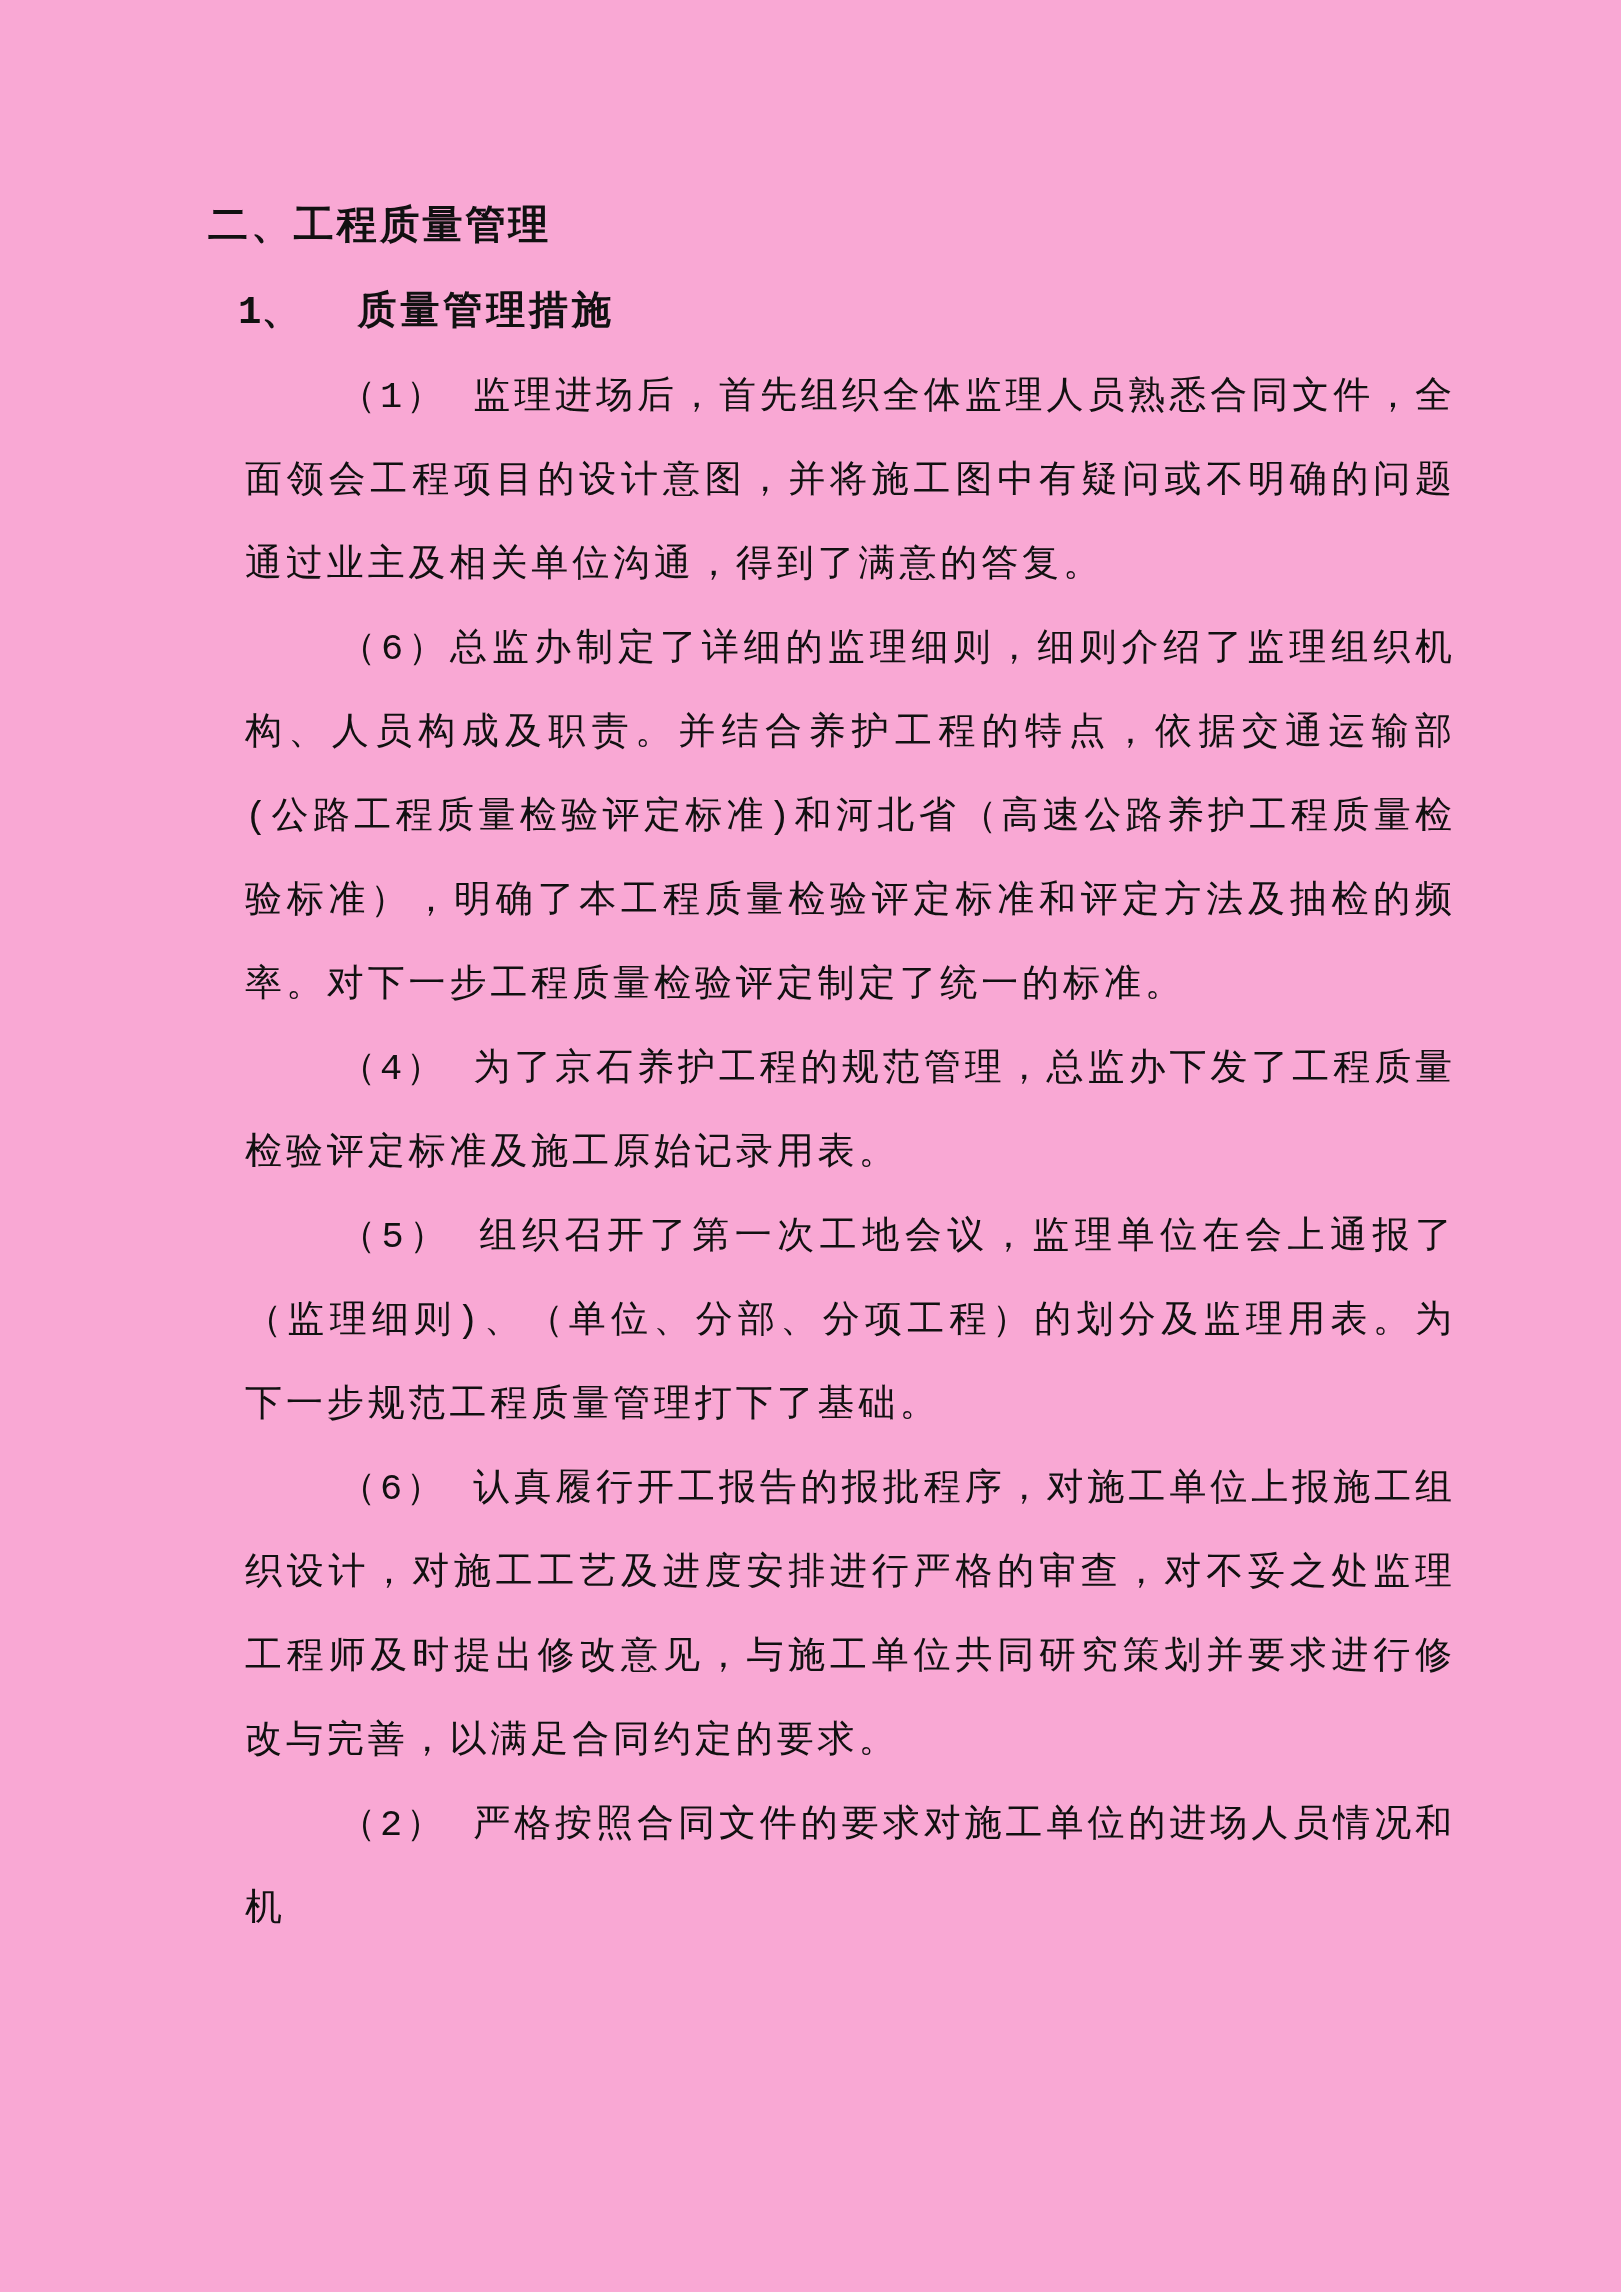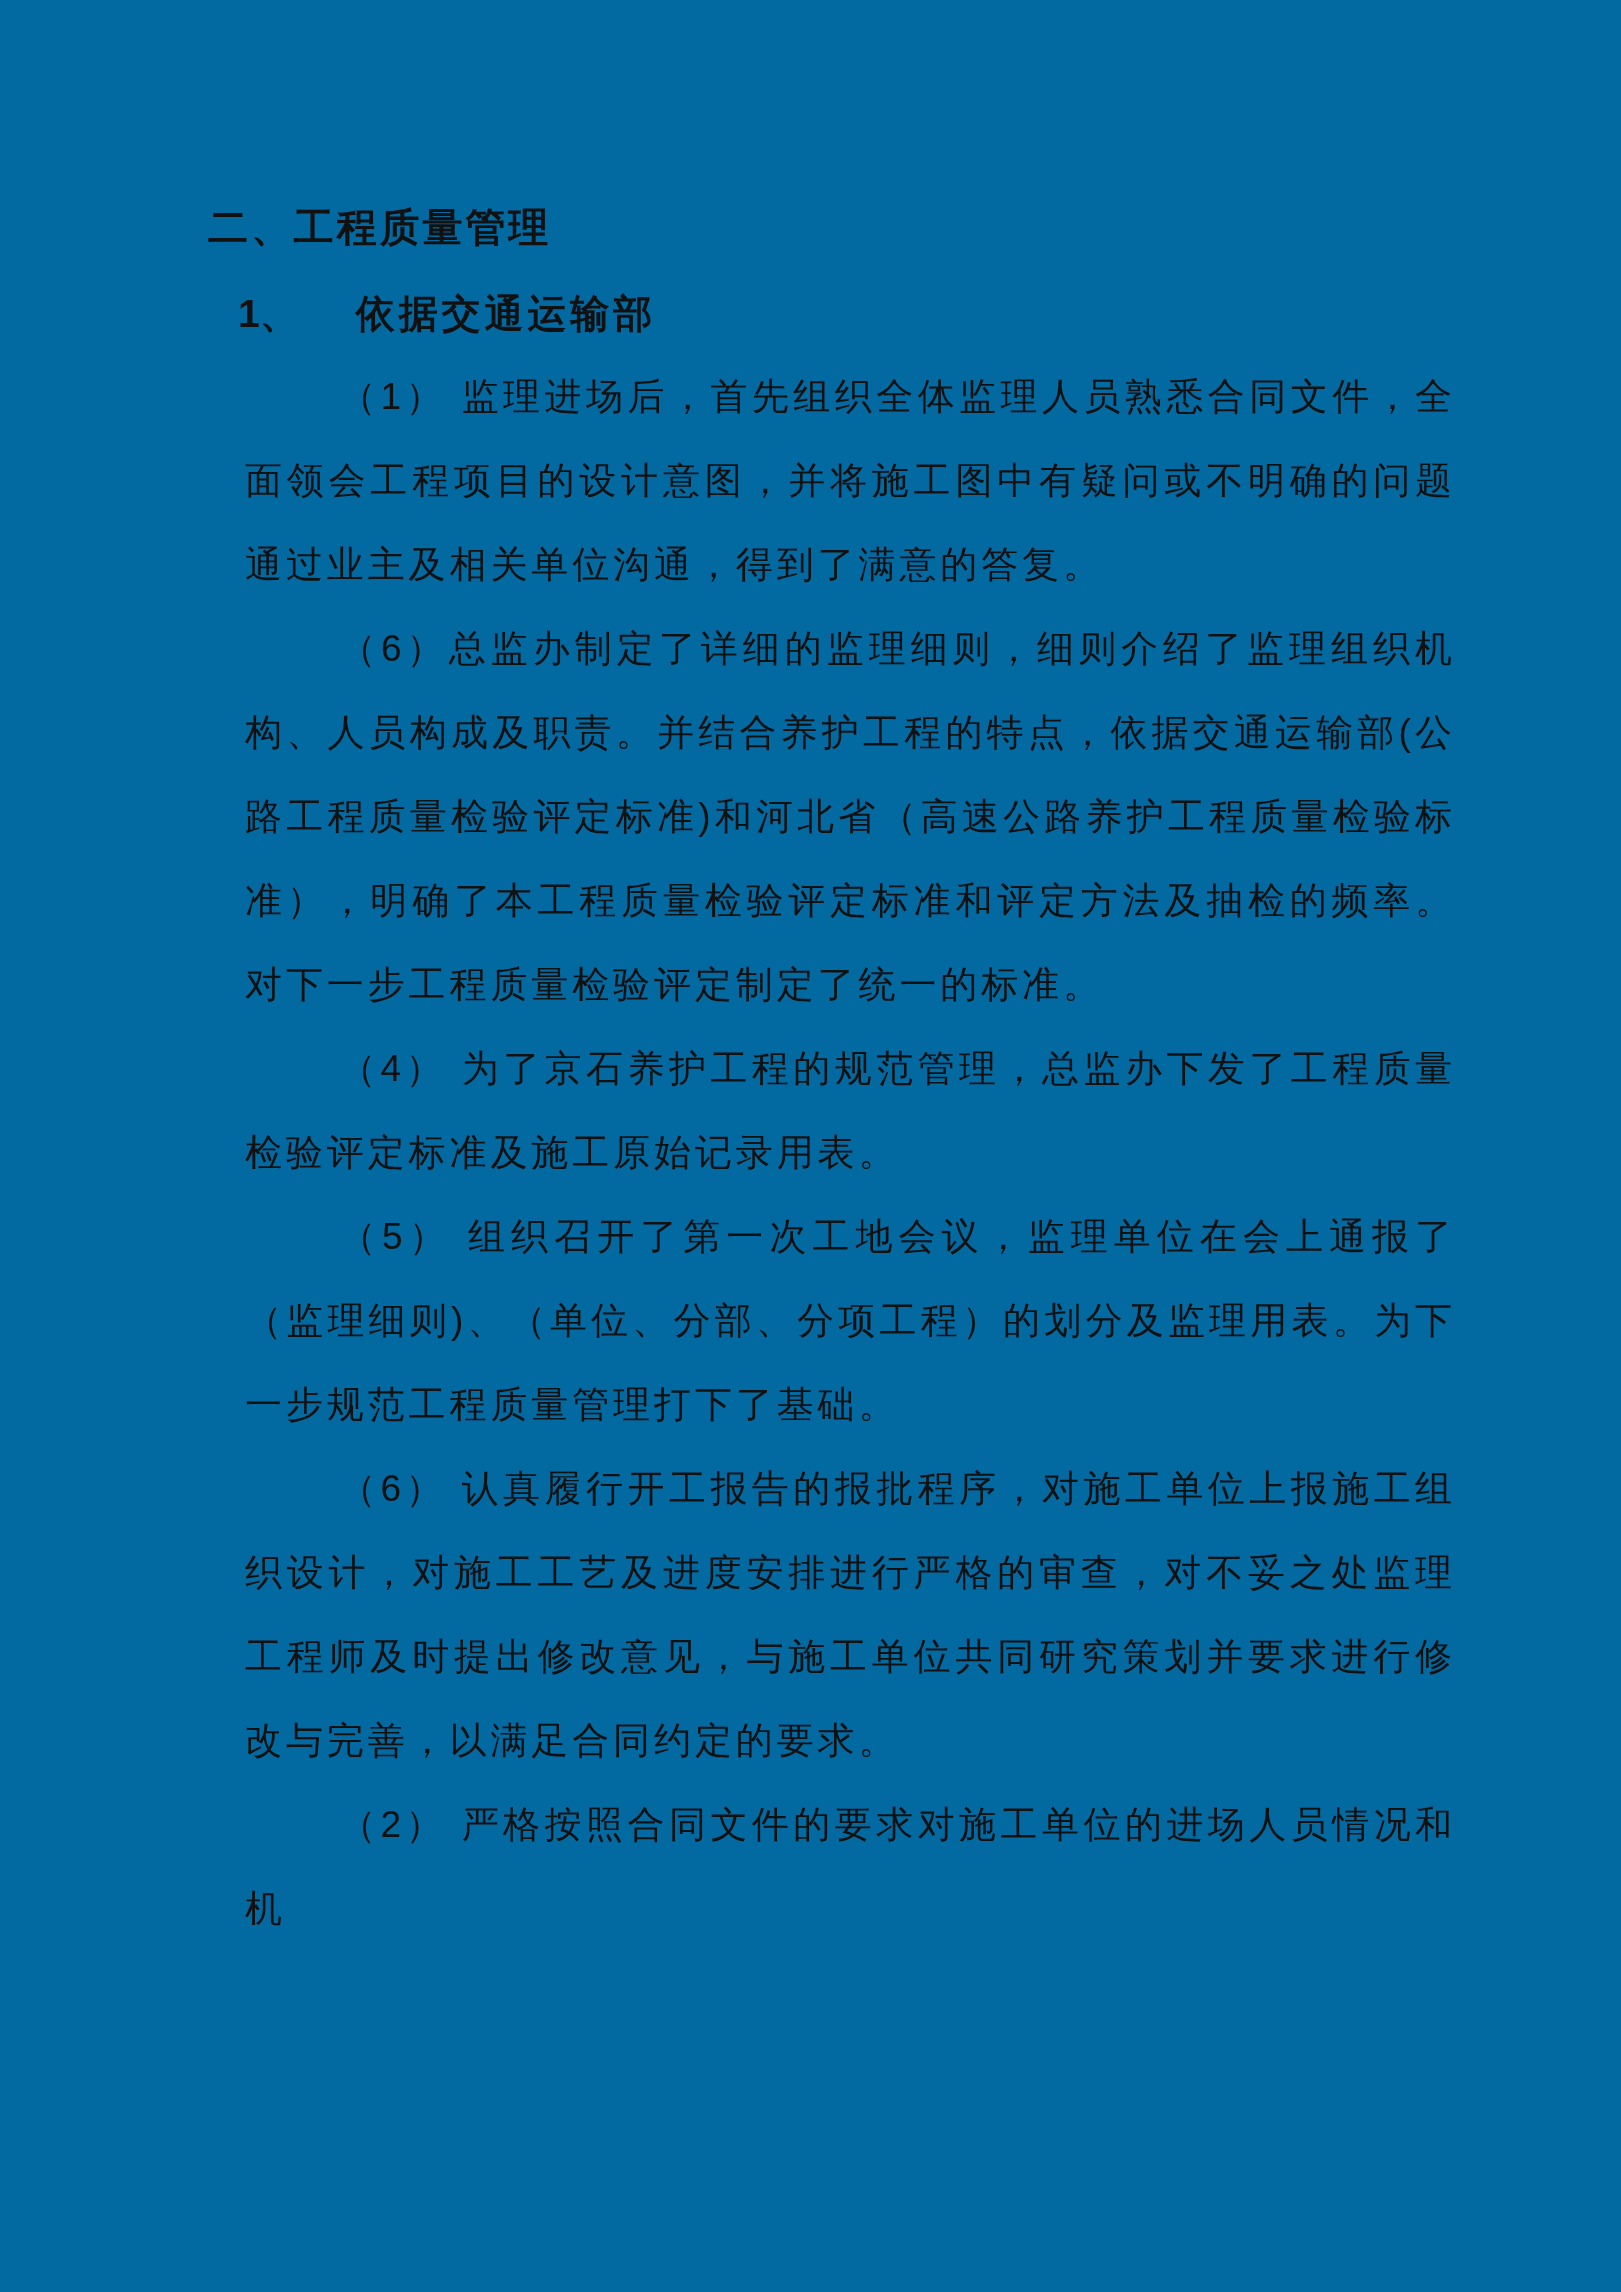--- a/index.html
+++ b/index.html
@@ -5,23 +5,23 @@
   html, body {
     margin: 0;
     padding: 0;
     background: #ffffff;
   }
   .page {
     position: relative;
     width: 1621px;
     height: 2293px;
     box-sizing: border-box;
-    background: #0369a1;
+    background: #f9a8d4;
     color: #111111;
-    font-family: Liberation Sans, sans-serif;
+    font-family: Liberation Mono, monospace;
     padding: 186px 165px 0 245px;
     overflow: hidden;
   }
   .doc-title {
     font-size: 40px;
     font-weight: bold;
     line-height: 83px;
     margin: 0 0 0 -37px;
     letter-spacing: 2.9px;
     white-space: nowrap;
@@ -51,21 +51,21 @@
 </style>
 </head>
 <body>
 
 <div class="page">
 
   <h1 class="doc-title">二、工程质量管理</h1>
 
   <div class="section-heading">
     <span class="section-number">1、</span>
-    <span class="section-title">依据交通运输部</span>
+    <span class="section-title">质量管理措施</span>
   </div>
 
   <p class="body-para">（1） 监理进场后，首先组织全体监理人员熟悉合同文件，全面领会工程项目的设计意图，并将施工图中有疑问或不明确的问题通过业主及相关单位沟通，得到了满意的答复。</p>
   <p class="body-para">（6）总监办制定了详细的监理细则，细则介绍了监理组织机构、人员构成及职责。并结合养护工程的特点，依据交通运输部(公路工程质量检验评定标准)和河北省（高速公路养护工程质量检验标准），明确了本工程质量检验评定标准和评定方法及抽检的频率。对下一步工程质量检验评定制定了统一的标准。</p>
   <p class="body-para">（4） 为了京石养护工程的规范管理，总监办下发了工程质量检验评定标准及施工原始记录用表。</p>
   <p class="body-para">（5） 组织召开了第一次工地会议，监理单位在会上通报了（监理细则)、（单位、分部、分项工程）的划分及监理用表。为下一步规范工程质量管理打下了基础。</p>
   <p class="body-para">（6） 认真履行开工报告的报批程序，对施工单位上报施工组织设计，对施工工艺及进度安排进行严格的审查，对不妥之处监理工程师及时提出修改意见，与施工单位共同研究策划并要求进行修改与完善，以满足合同约定的要求。</p>
   <p class="body-para">（2） 严格按照合同文件的要求对施工单位的进场人员情况和机</p>
 
 </div>

